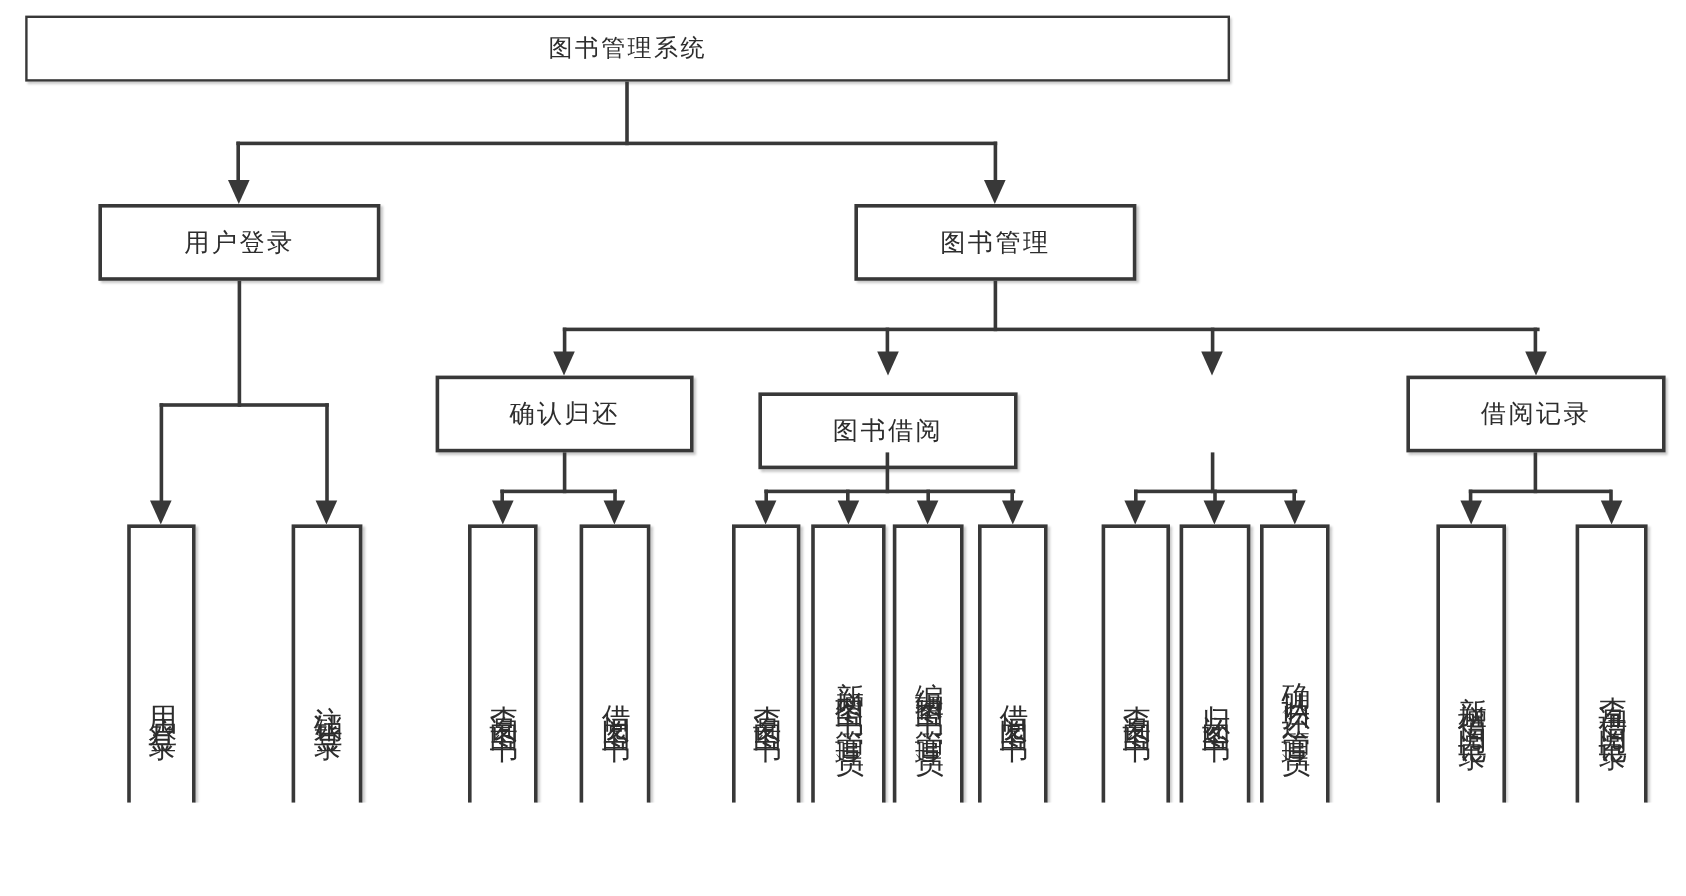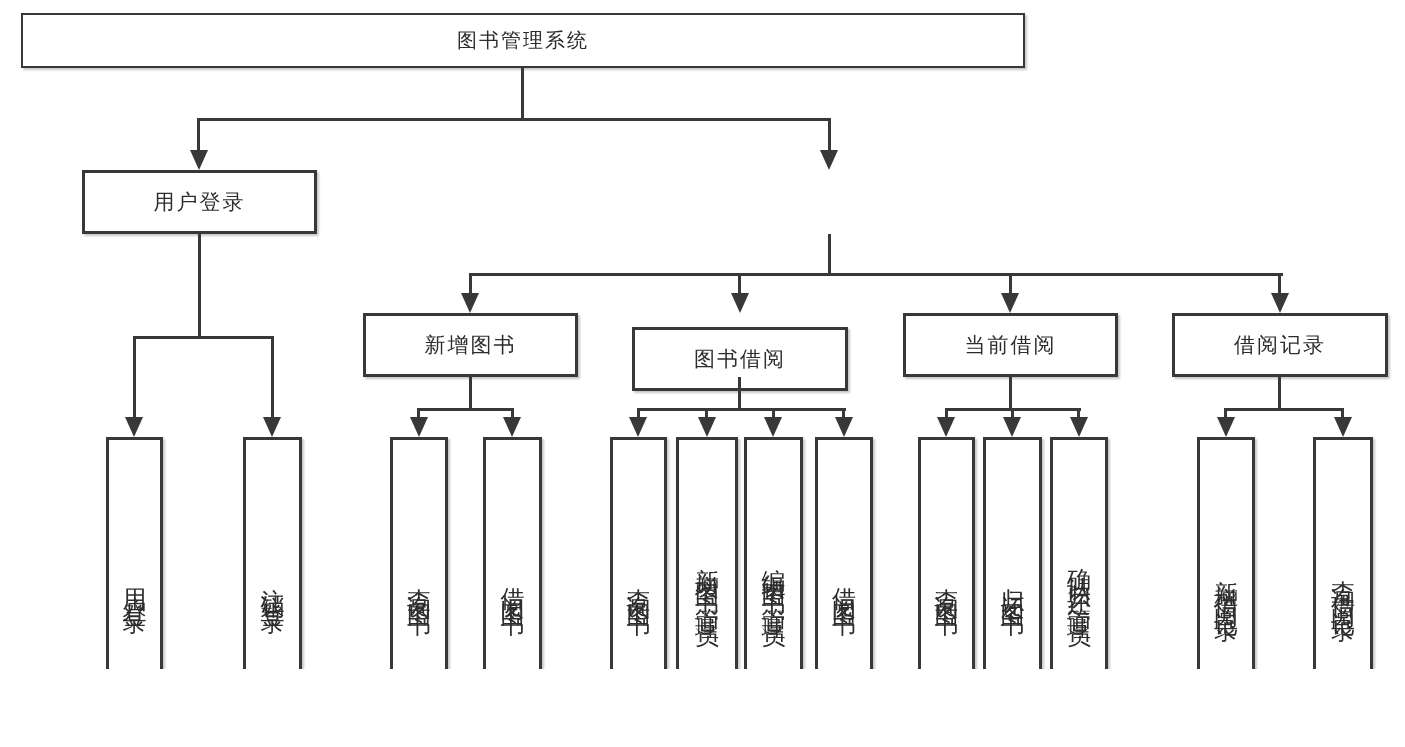--- a/index.html
+++ b/index.html
@@ -65,47 +65,47 @@
   <div class="vline" style="left:521px;top:68px;height:53px"></div>
   <div class="hline" style="left:197px;top:118px;width:634px"></div>
   <div class="vline" style="left:197px;top:118px;height:36px"></div>
   <div class="arw" style="left:190px;top:150px"></div>
   <div class="vline" style="left:828px;top:118px;height:36px"></div>
   <div class="arw" style="left:820px;top:150px"></div>
 
   <div class="box lvl" style="left:82px;top:170px;width:235px;height:64px">
     <span>用户登录</span>
   </div>
+  <div class="box lvl" style="left:712px;top:170px;width:235px;height:64px">
+    <span>图书管理</span>
+  </div>
 
   <div class="vline" style="left:198px;top:234px;height:105px"></div>
   <div class="hline" style="left:133px;top:336px;width:141px"></div>
   <div class="vline" style="left:133px;top:336px;height:84px"></div>
   <div class="arw" style="left:125px;top:417px"></div>
   <div class="vline" style="left:271px;top:336px;height:84px"></div>
   <div class="arw" style="left:263px;top:417px"></div>
 
   <div class="vline" style="left:828px;top:234px;height:42px"></div>
   <div class="hline" style="left:469px;top:273px;width:814px"></div>
   <div class="vline" style="left:469px;top:273px;height:24px"></div>
   <div class="arw" style="left:461px;top:293px"></div>
   <div class="vline" style="left:738px;top:273px;height:24px"></div>
   <div class="arw" style="left:731px;top:293px"></div>
   <div class="vline" style="left:1009px;top:273px;height:24px"></div>
   <div class="arw" style="left:1001px;top:293px"></div>
   <div class="vline" style="left:1278px;top:273px;height:24px"></div>
   <div class="arw" style="left:1271px;top:293px"></div>
 
   <div class="box lvl" style="left:363px;top:313px;width:215px;height:64px">
-    <span>新增图书</span>
+    <span>确认归还</span>
   </div>
   <div class="box lvl" style="left:632px;top:327px;width:216px;height:64px">
     <span>图书借阅</span>
-  </div>
-  <div class="box lvl" style="left:903px;top:313px;width:215px;height:64px">
-    <span>当前借阅</span>
   </div>
   <div class="box lvl" style="left:1172px;top:313px;width:216px;height:64px">
     <span>借阅记录</span>
   </div>
 
   <div class="vline" style="left:469px;top:377px;height:34px"></div>
   <div class="hline" style="left:417px;top:408px;width:97px"></div>
   <div class="vline" style="left:417px;top:408px;height:12px"></div>
   <div class="arw" style="left:410px;top:417px"></div>
   <div class="vline" style="left:511px;top:408px;height:12px"></div>

